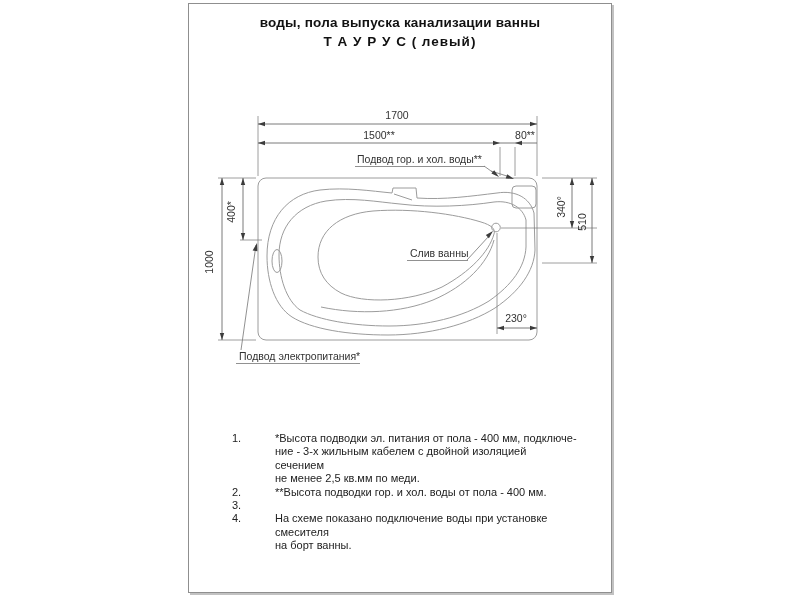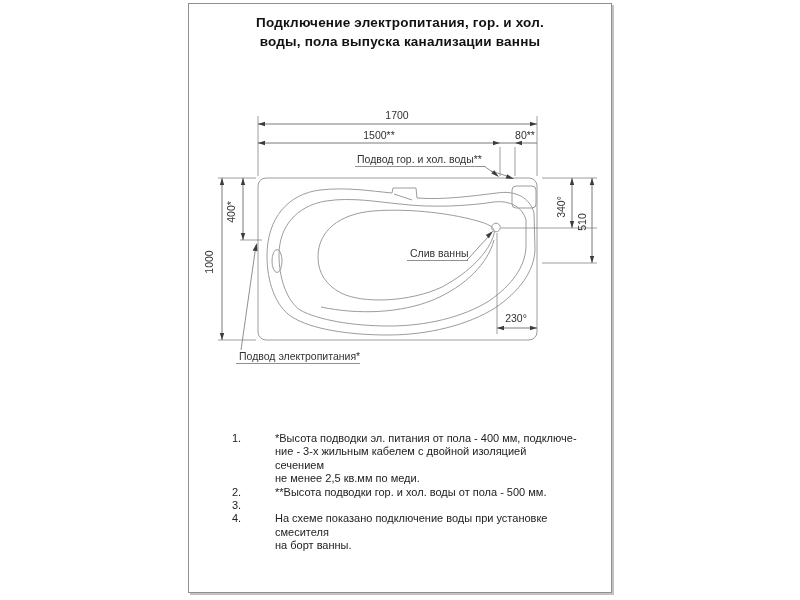--- a/index.html
+++ b/index.html
@@ -22,34 +22,34 @@
   svg .ldr{stroke:#7d7d7d;fill:none;stroke-width:0.85;}
   svg .arr{fill:#3c3c3c;stroke:none;}
   svg text{font-family:"Liberation Sans",sans-serif;font-size:10.5px;fill:#333;}
 </style>
 </head>
 <body>
 
 <div class="stage">
   <div class="page">
     <div class="title-block">
-      <div>Подключение электропитания, гор. и хол.</div>
       <div>воды, пола выпуска канализации ванны</div>
+      <div class="title-line3">Т А У Р У С ( левый)</div>
     </div>
 
     <div class="notes">
       <div class="note-row">
         <span class="note-num">1.</span>
         <span class="note-text">*Высота подводки эл. питания от пола - 400 мм, подключе-
 ние - 3-х жильным кабелем с двойной изоляцией сечением
 не менее 2,5 кв.мм по меди.</span>
       </div>
       <div class="note-row">
         <span class="note-num">2.</span>
-        <span class="note-text">**Высота подводки гор. и хол. воды от пола - 500 мм.</span>
+        <span class="note-text">**Высота подводки гор. и хол. воды от пола - 400 мм.</span>
       </div>
       <div class="note-row">
         <span class="note-num">3.</span>
       </div>
       <div class="note-row">
         <span class="note-num">4.</span>
         <span class="note-text">На схеме показано подключение воды при установке смесителя
 на борт ванны.</span>
       </div>
     </div>

